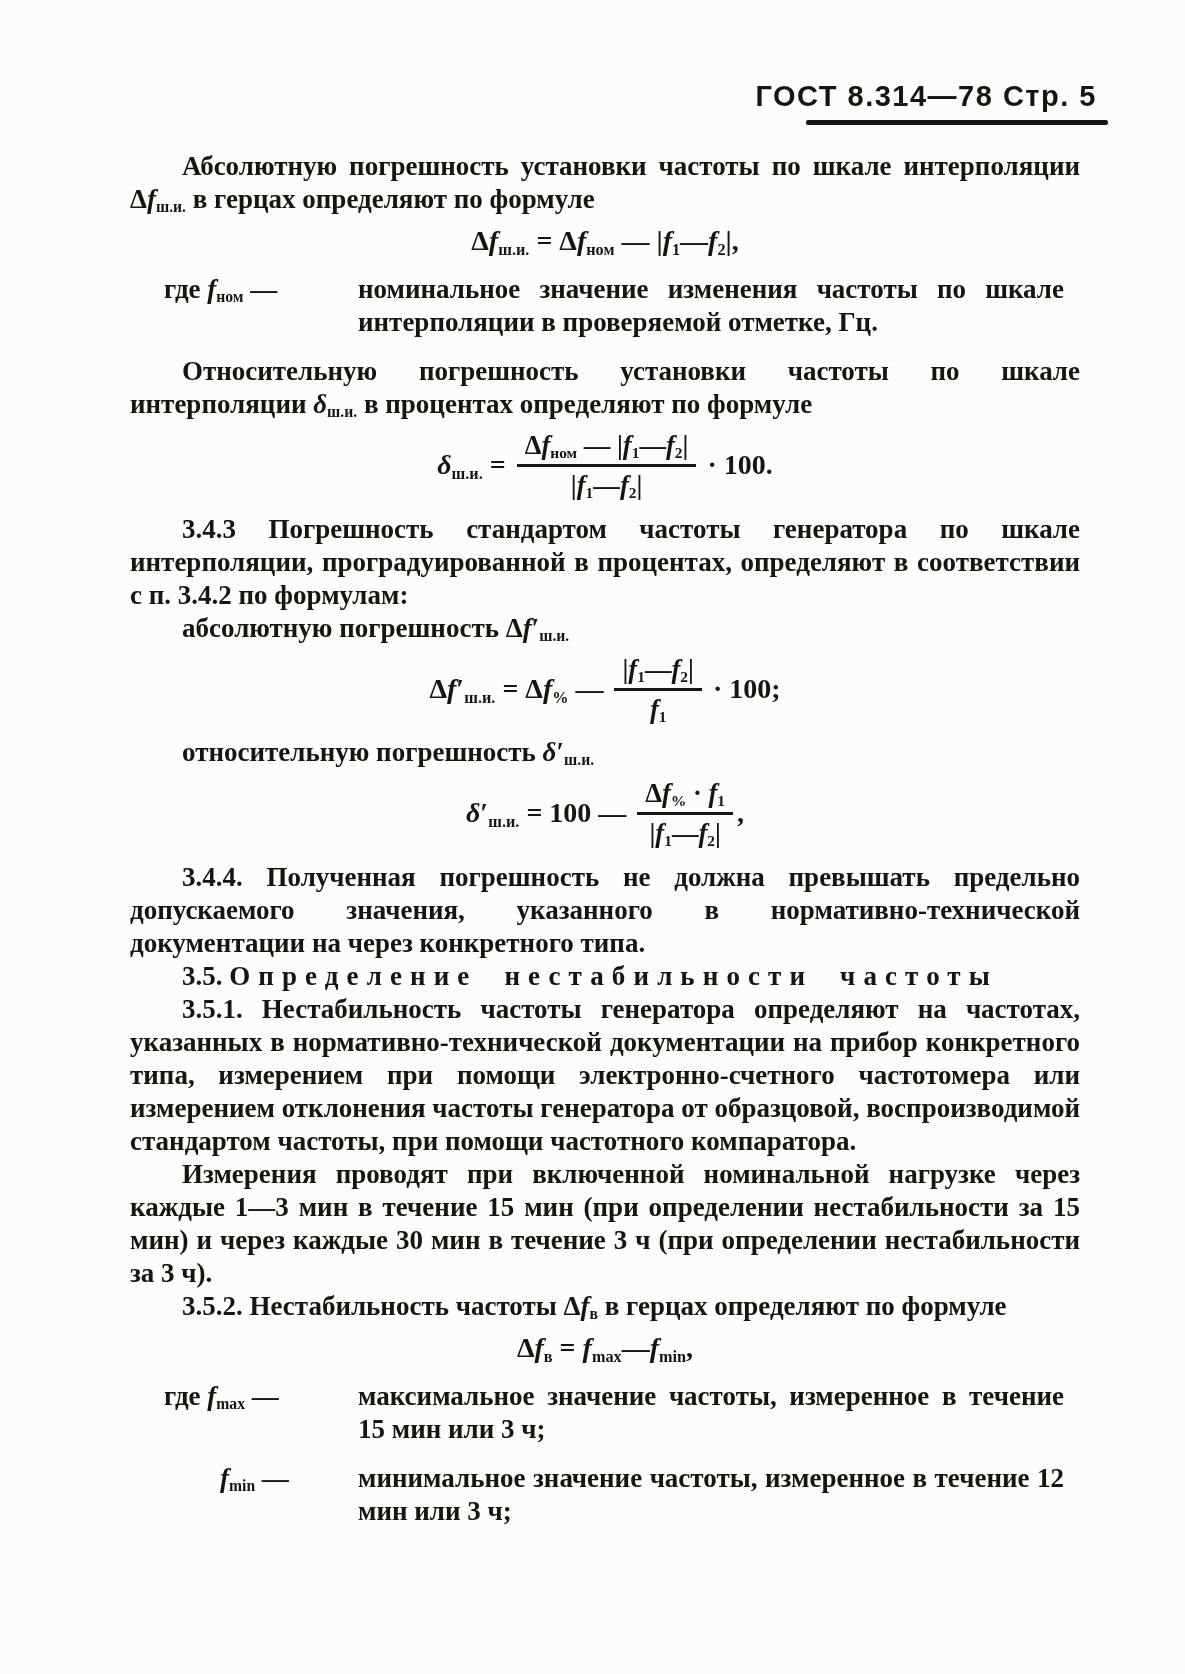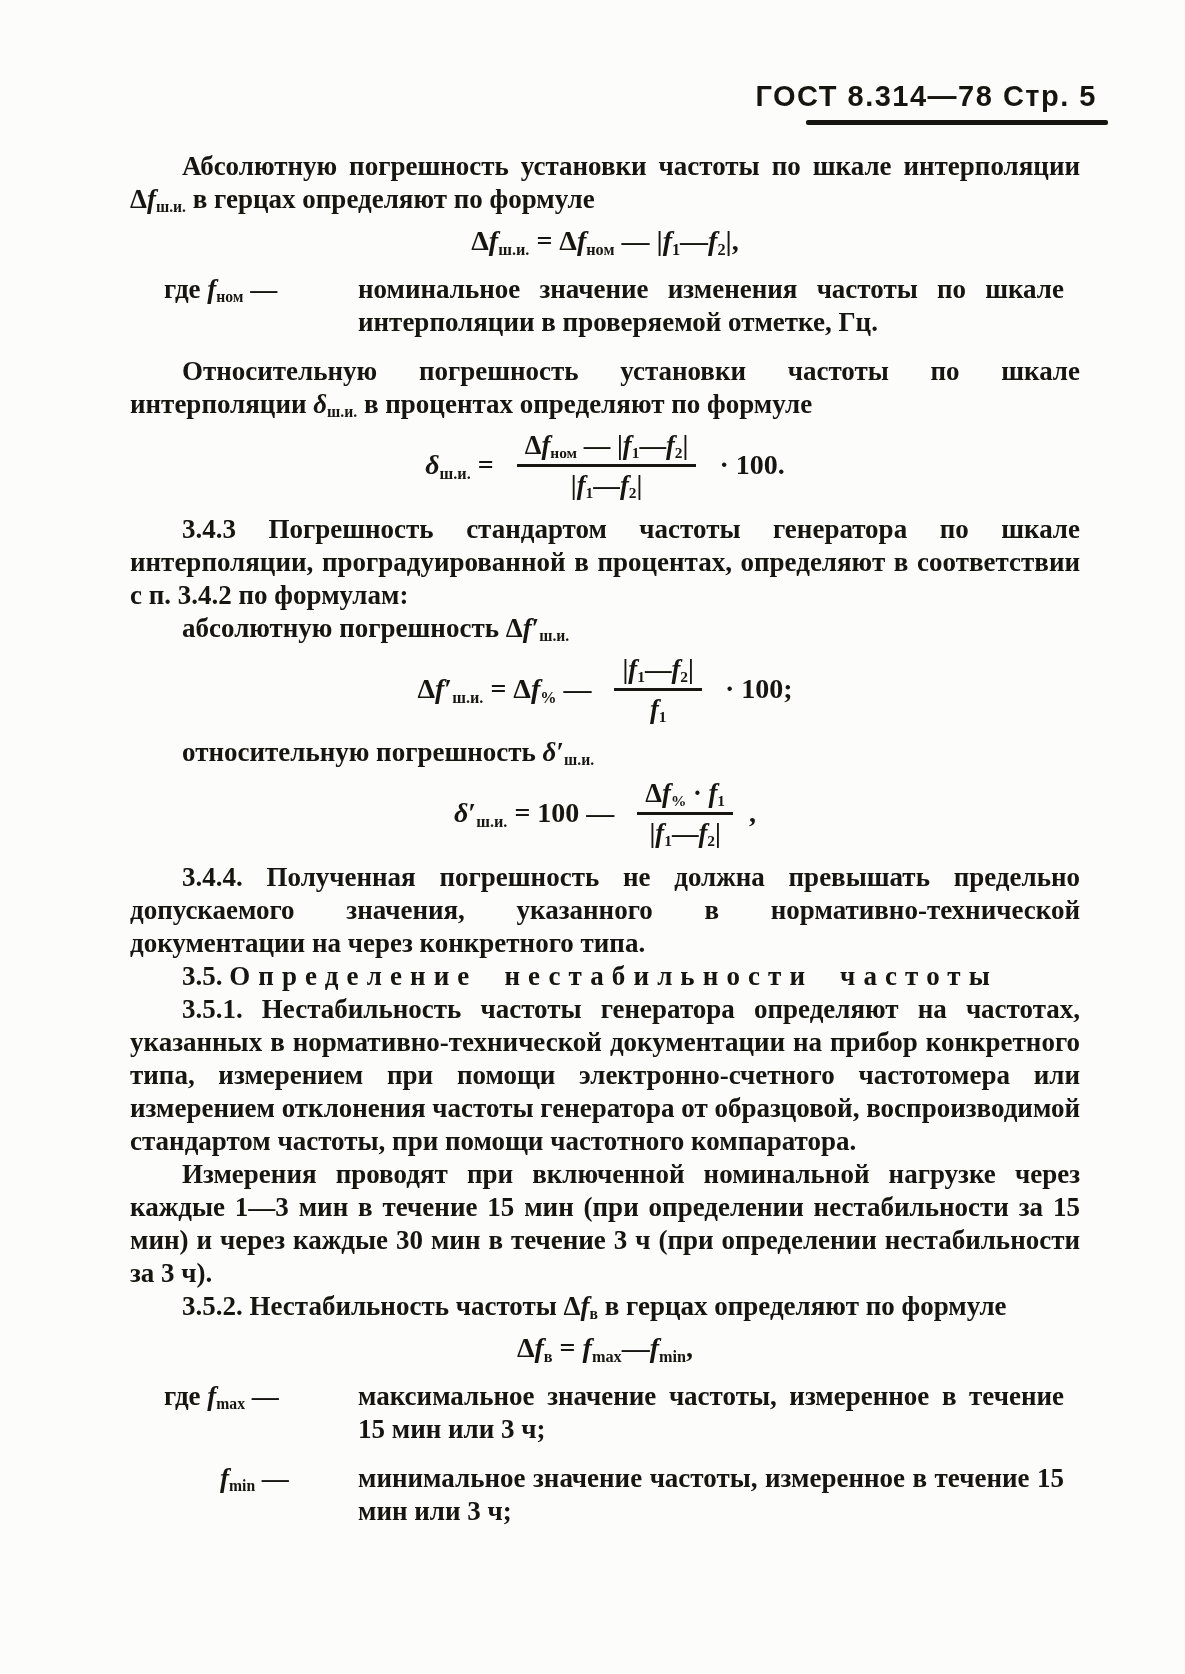--- a/index.html
+++ b/index.html
@@ -64,21 +64,21 @@
     vertical-align: -0.28em;
     line-height: 0;
     letter-spacing: 0;
   }
   i { font-style: italic; }
   .frac {
     display: inline-block;
     vertical-align: middle;
     text-align: center;
     line-height: 1.1;
-    margin: 0 16px;
+    margin: 0 4px;
     font-size: 0.95em;
     transform: translateY(-2px);
   }
   .frac .num {
     display: block;
     border-bottom: 3px solid currentColor;
     padding: 0 8px 4px;
   }
   .frac .den {
     display: block;
@@ -145,17 +145,17 @@
 
     <div class="formula">Δ<i>f</i><sub>в</sub> = <i>f</i><sub>max</sub>—<i>f</i><sub>min</sub>,</div>
 
     <div class="defrow">
       <span class="defterm">где <i>f</i><sub>max</sub> —</span>
       <span class="defdesc">максимальное значение частоты, измеренное в течение 15 мин или 3 ч;</span>
     </div>
 
     <div class="defrow">
       <span class="defterm inner"><i>f</i><sub>min</sub> —</span>
-      <span class="defdesc">минимальное значение частоты, измеренное в течение 15 мин или 3 ч;</span>
+      <span class="defdesc">минимальное значение частоты, измеренное в течение 12 мин или 3 ч;</span>
     </div>
 
   </div>
 </div>
 
 </body></html>

